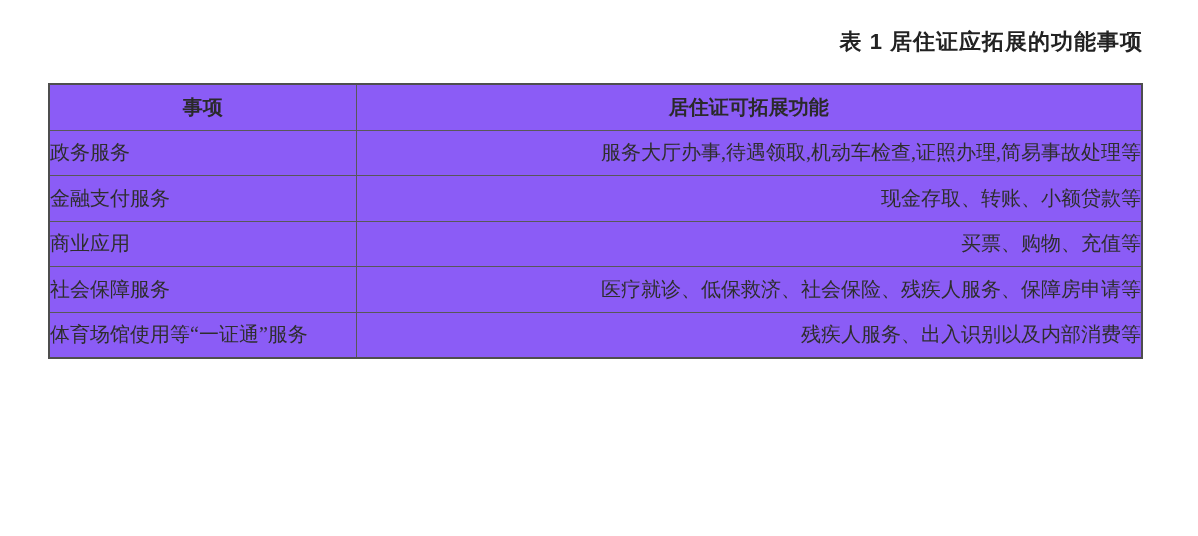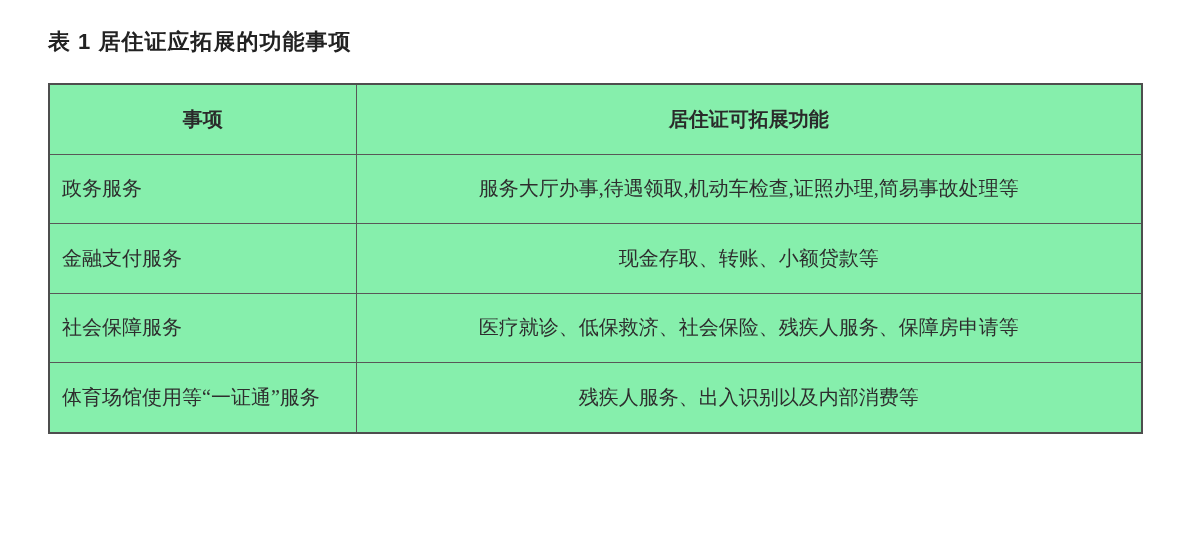--- a/index.html
+++ b/index.html
@@ -16,21 +16,21 @@
     position: relative;
     width: 1198px;
     height: 536px;
     background: #ffffff;
   }
   .table-caption {
     position: absolute;
     top: 27px;
     left: 48px;
     width: 1095px;
-    text-align: left;
+    text-align: right;
     font-family: "Liberation Sans", "DejaVu Sans", sans-serif;
     font-weight: bold;
     font-size: 22px;
     letter-spacing: 1px;
     color: #222222;
   }
   table.data-table {
     position: absolute;
     top: 83px;
     left: 48px;
@@ -38,36 +38,36 @@
     border-collapse: collapse;
     table-layout: fixed;
     border: 2px solid #4e4e4e;
   }
   table.data-table col.col-item { width: 307px; }
   table.data-table td, table.data-table th {
     border: 1px solid #585858;
     height: 44.5px;
     font-size: 20px;
     vertical-align: middle;
-    padding: 12px;
-    background: #86efac;
+    padding: 0;
+    background: #8b5cf6;
   }
   table.data-table th {
     font-family: "Liberation Sans", "DejaVu Sans", sans-serif;
     font-weight: bold;
     font-size: 20px;
     text-align: center;
     color: #2a2a2a;
   }
   td.cell-item {
     text-align: left;
     color: #2e2e2e;
   }
   td.cell-functions {
-    text-align: center;
+    text-align: right;
     padding-left: 10px;
     color: #2e2e2e;
   }
 </style>
 </head>
 <body>
 
 <div class="page">
 
   <div class="table-caption">表 1 居住证应拓展的功能事项</div>
@@ -86,20 +86,24 @@
     <tbody>
       <tr>
         <td class="cell-item">政务服务</td>
         <td class="cell-functions">服务大厅办事,待遇领取,机动车检查,证照办理,简易事故处理等</td>
       </tr>
       <tr>
         <td class="cell-item">金融支付服务</td>
         <td class="cell-functions">现金存取、转账、小额贷款等</td>
       </tr>
       <tr>
+        <td class="cell-item">商业应用</td>
+        <td class="cell-functions">买票、购物、充值等</td>
+      </tr>
+      <tr>
         <td class="cell-item">社会保障服务</td>
         <td class="cell-functions">医疗就诊、低保救济、社会保险、残疾人服务、保障房申请等</td>
       </tr>
       <tr>
         <td class="cell-item">体育场馆使用等“一证通”服务</td>
         <td class="cell-functions">残疾人服务、出入识别以及内部消费等</td>
       </tr>
     </tbody>
   </table>
 

